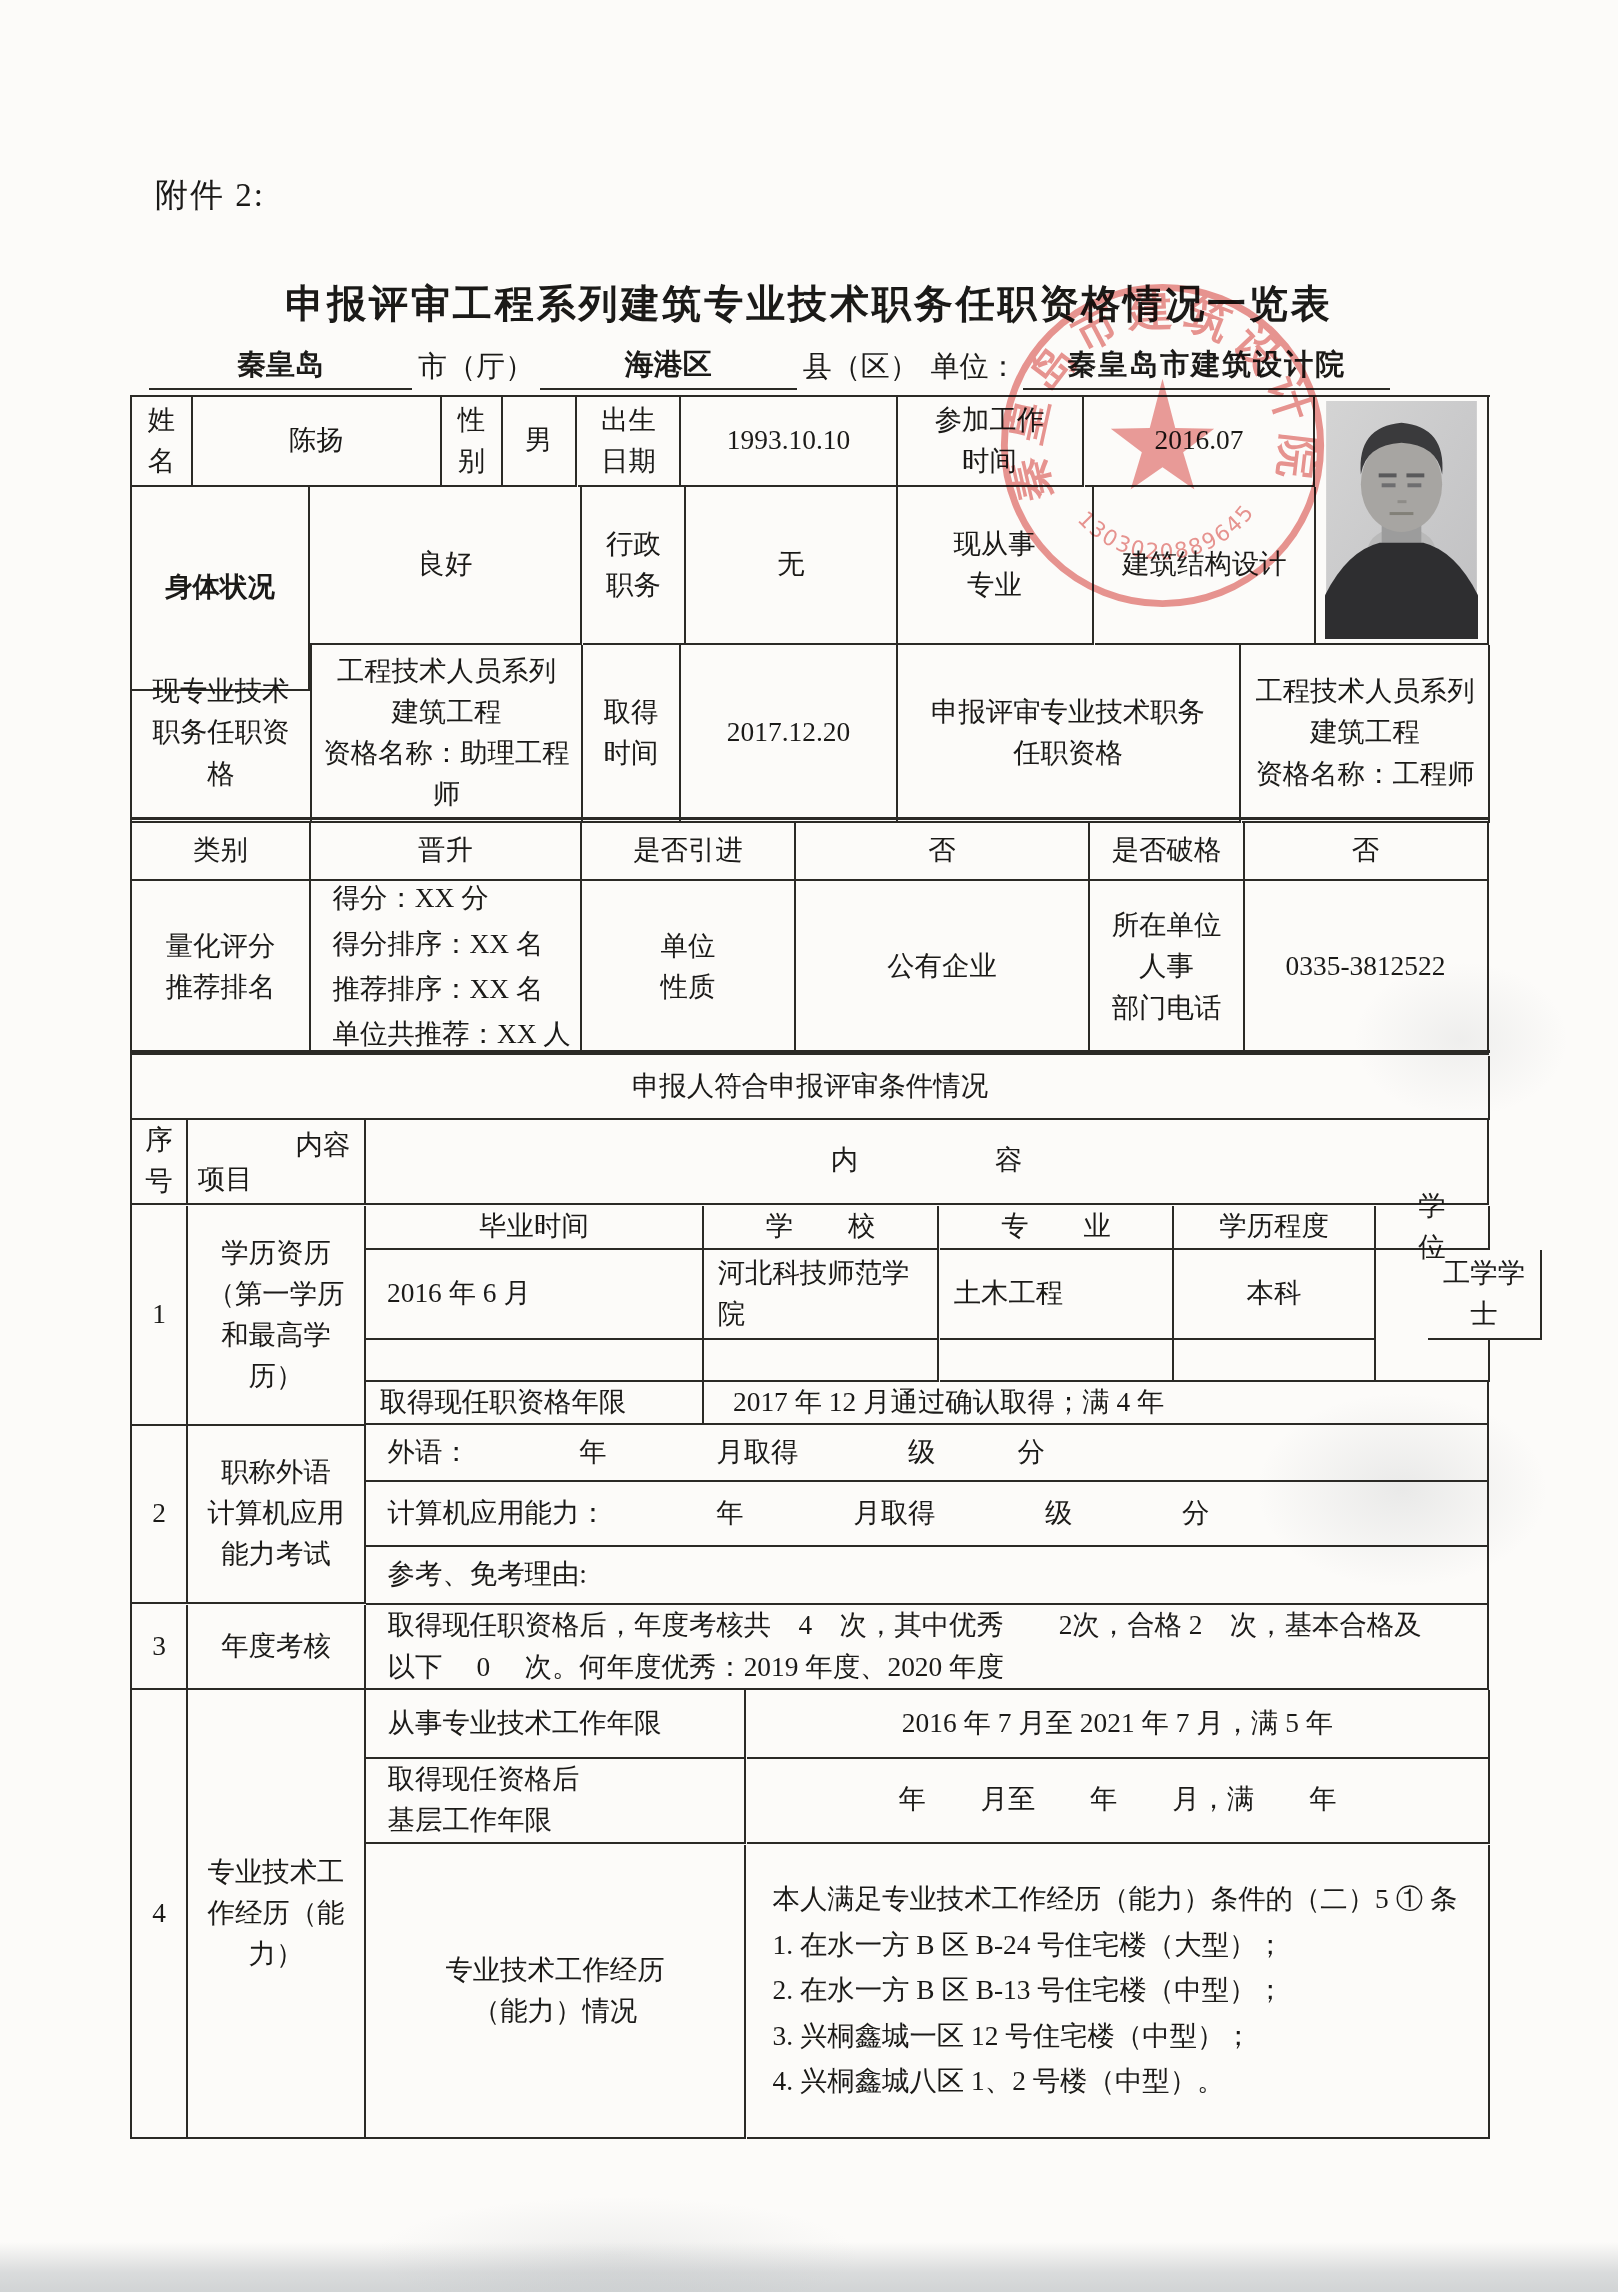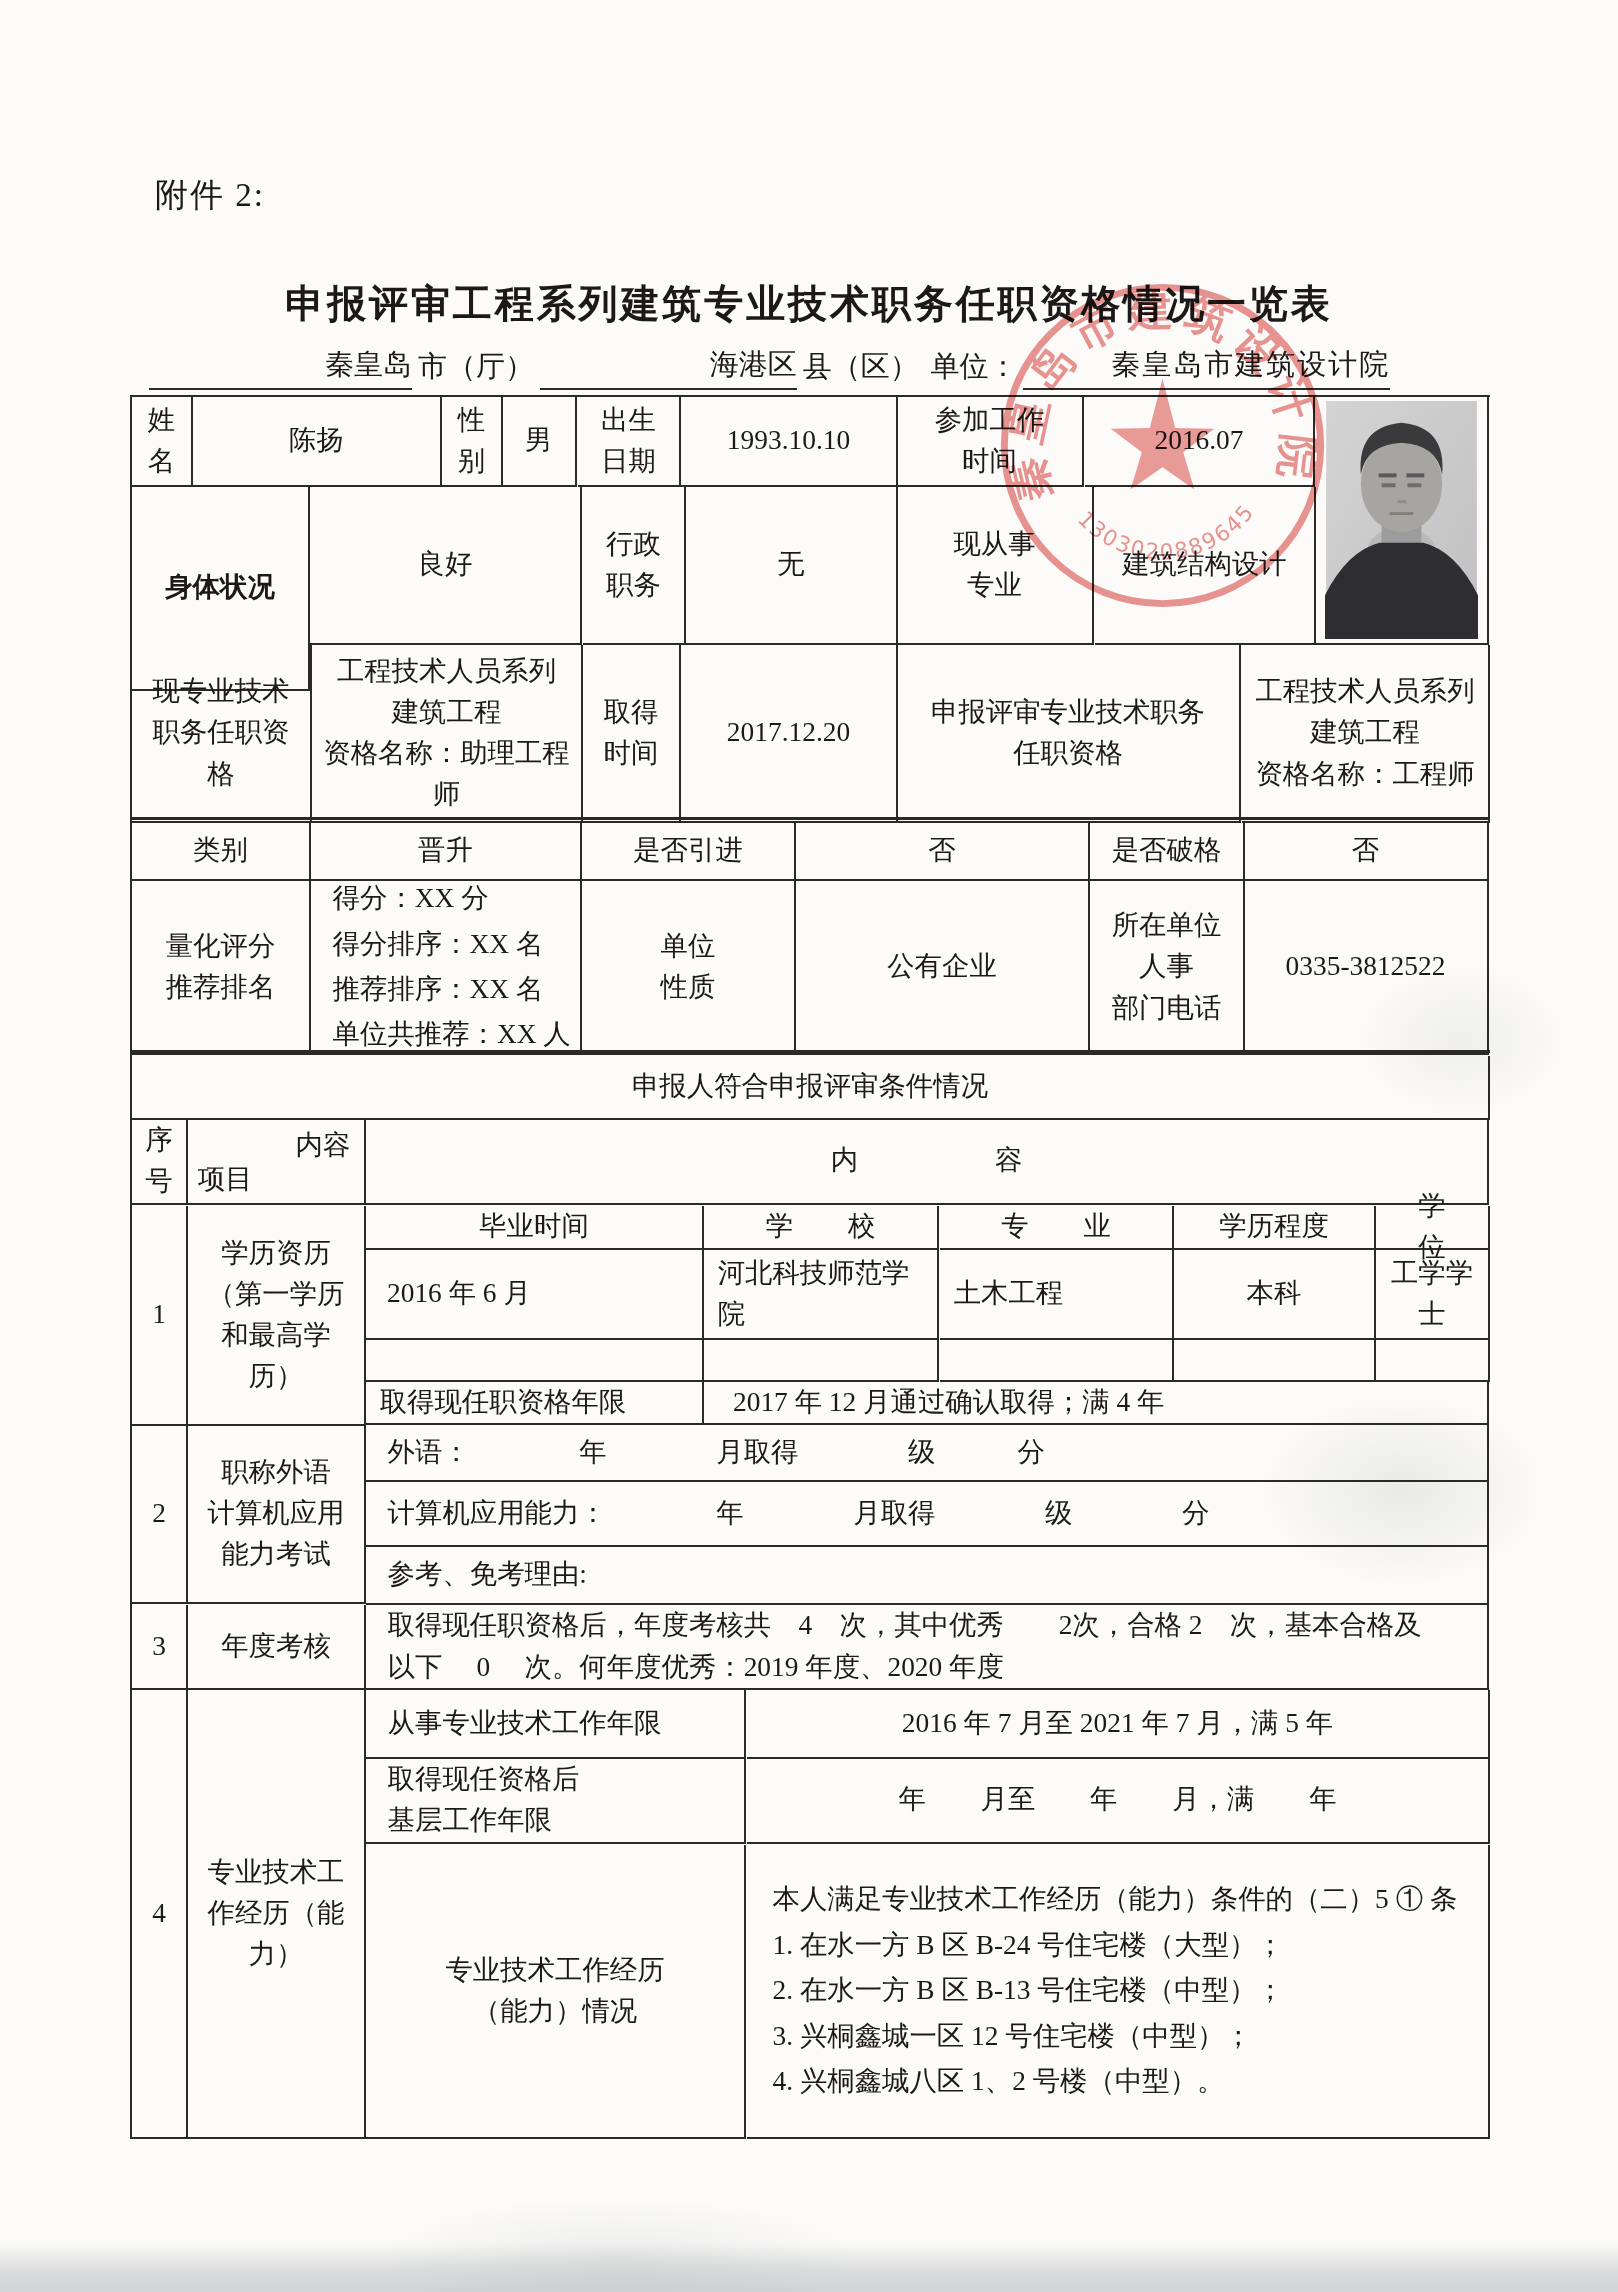--- a/index.html
+++ b/index.html
@@ -14,21 +14,21 @@
   #bottom-shade{
     position:absolute;left:0;right:0;bottom:0;height:51px;z-index:0;
     background:linear-gradient(to bottom,rgba(0,0,0,0),rgba(138,146,153,.30) 60%,rgba(148,156,162,.42));
   }
   
   #attach{position:absolute;left:155px;top:173px;font-size:33px;letter-spacing:2px;}
   #title{position:absolute;left:0;top:277px;width:1618px;text-align:center;
          font-size:39px;font-weight:bold;letter-spacing:2.9px;}
   #subtitle{position:absolute;left:149px;top:345px;width:1372px;font-size:29px;
             display:flex;align-items:flex-end;}
-  .uline{display:inline-block;border-bottom:2.9px solid #2b2a26;text-align:right;padding-bottom:2.9px;}
+  .uline{display:inline-block;border-bottom:2.9px solid #2b2a26;text-align:center;padding-bottom:2.9px;font-weight:bold;}
   #sub-city{width:263px;}
   #sub-county{width:257px;}
   #sub-unit{width:367px;letter-spacing:2px;}
   .sub-fix{padding:0 5.9px 2.9px 5.9px;white-space:nowrap;}
   
   #tbl{position:absolute;left:130px;top:395px;width:1358px;height:1742px;
        border-top:2.9px solid #2b2a26;border-left:2.9px solid #2b2a26;z-index:1;}
   .cell{
     position:absolute;box-sizing:border-box;
     border-right:2.9px solid #2b2a26;border-bottom:2.9px solid #2b2a26;
@@ -170,21 +170,21 @@
 历）</div>
     <div class="cell" style="left:234px;top:809px;width:338px;height:44px;">毕业时间</div>
     <div class="cell" style="left:572px;top:809px;width:235px;height:44px;">学　　校</div>
     <div class="cell" style="left:808px;top:809px;width:234px;height:44px;">专　　业</div>
     <div class="cell" style="left:1042px;top:809px;width:202px;height:44px;">学历程度</div>
     <div class="cell" style="left:1244px;top:809px;width:114px;height:44px;">学　　位</div>
     <div class="cell left" style="left:234px;top:853px;width:338px;height:90px;padding-left:21px;">2016 年 6 月</div>
     <div class="cell left" style="left:572px;top:853px;width:235px;height:90px;padding-left:13.7px;">河北科技师范学院</div>
     <div class="cell left" style="left:808px;top:853px;width:234px;height:90px;padding-left:13.7px;text-align:right;">土木工程</div>
     <div class="cell" style="left:1042px;top:853px;width:202px;height:90px;">本科</div>
-    <div class="cell" style="left:1244px;top:853px;width:114px;height:90px;font-family:Liberation Serif, serif;">工学学士</div>
+    <div class="cell" style="left:1296px;top:853px;width:114px;height:90px;font-family:Liberation Serif, serif;">工学学士</div>
     <div class="cell" style="left:234px;top:943px;width:338px;height:42px;"></div>
     <div class="cell" style="left:572px;top:943px;width:235px;height:42px;"></div>
     <div class="cell" style="left:808px;top:943px;width:234px;height:42px;"></div>
     <div class="cell" style="left:1042px;top:943px;width:202px;height:42px;"></div>
     <div class="cell" style="left:1244px;top:943px;width:114px;height:42px;"></div>
     <div class="cell left" style="left:234px;top:985px;width:338px;height:43px;padding-left:13.7px;">取得现任职资格年限</div>
     <div class="cell left" style="left:572px;top:985px;width:785px;height:43px;padding-left:29px;">2017 年 12 月通过确认取得；满 4 年</div>
 
     <div class="cell" style="left:0;top:1028px;width:56px;height:179px;">2</div>
     <div class="cell" style="left:56px;top:1028px;width:178px;height:179px;">职称外语

